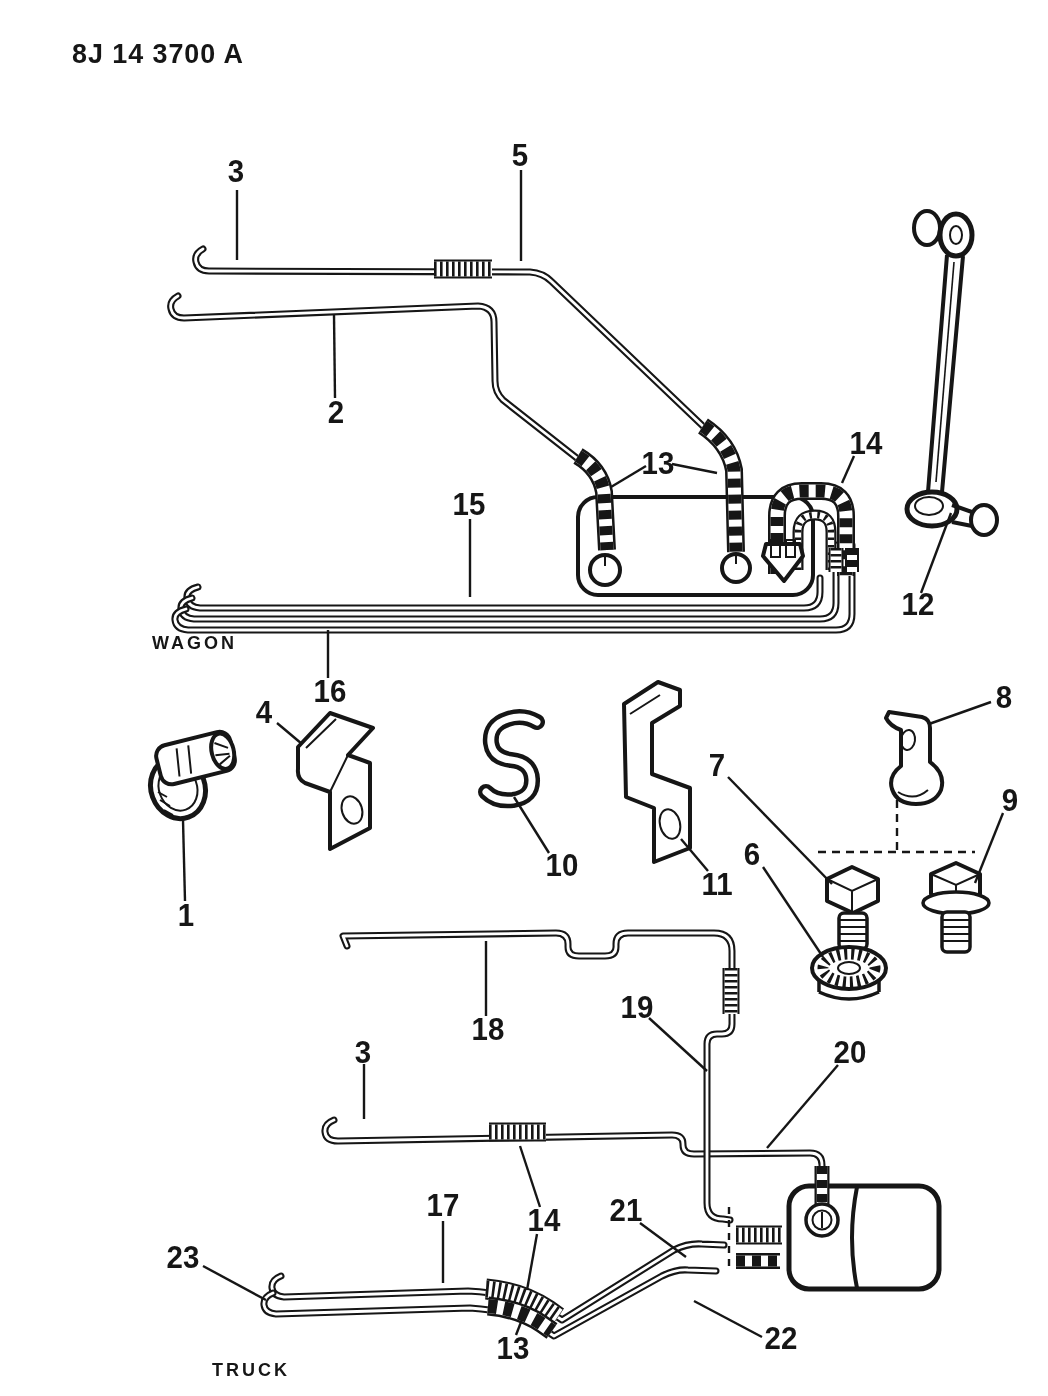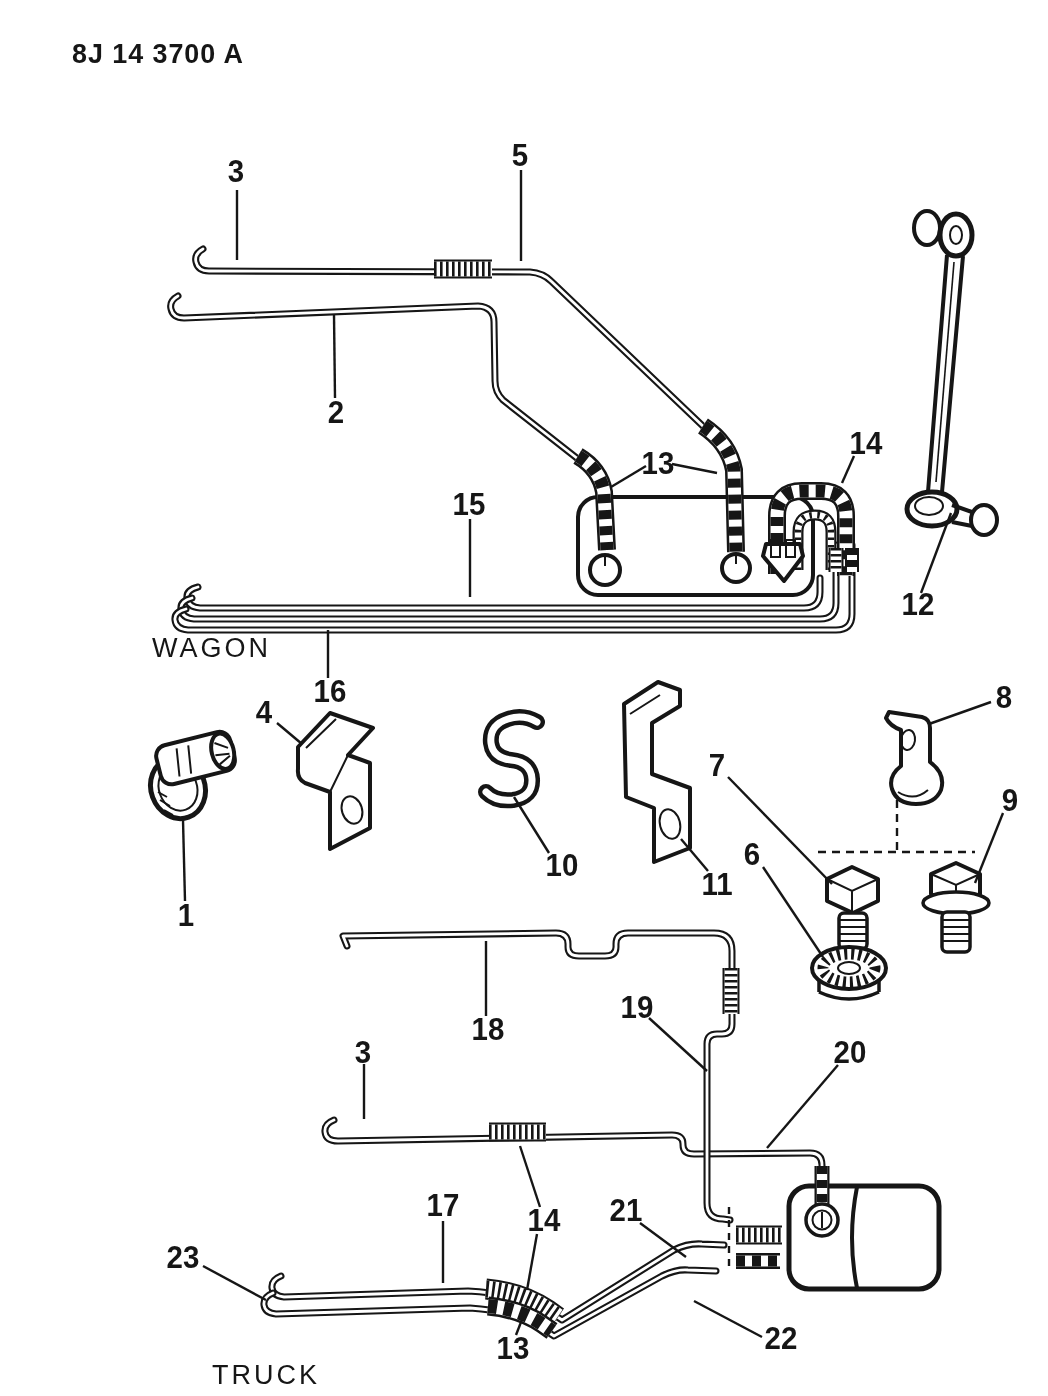--- a/index.html
+++ b/index.html
@@ -19,21 +19,21 @@
   .hD{fill:none;stroke:#161616;stroke-width:13;stroke-dasharray:9 7}
   .rO{fill:none;stroke:#161616;stroke-width:19}
   .rW{fill:none;stroke:#ffffff;stroke-width:15}
   .rD{fill:none;stroke:#161616;stroke-width:15;stroke-dasharray:2.6 3.4}
   .dO{fill:none;stroke:#161616;stroke-width:11}
   .dW{fill:none;stroke:#ffffff;stroke-width:6.5}
   .dD{fill:none;stroke:#161616;stroke-width:6.5;stroke-dasharray:2.5 5}
   
   #part-number{position:absolute;left:72px;top:38px;font-weight:700;font-size:28px;
                letter-spacing:1px;transform:scaleX(.96);transform-origin:left top;}
-  .section-label{position:absolute;font-weight:400;font-size:27px;letter-spacing:3px;}
+  .section-label{position:absolute;font-weight:700;font-size:18px;letter-spacing:3px;}
   #wagon-label{left:152px;top:633px;}
   #truck-label{left:212px;top:1360px;}
   .callout{position:absolute;transform:translate(-50%,-50%) scaleX(.95);
            font-weight:700;font-size:31px;line-height:1;}
   #callout-layer{position:absolute;left:0;top:0;width:100%;height:100%;}
 </style>
 </head>
 <body>
 
 <div id="page">

